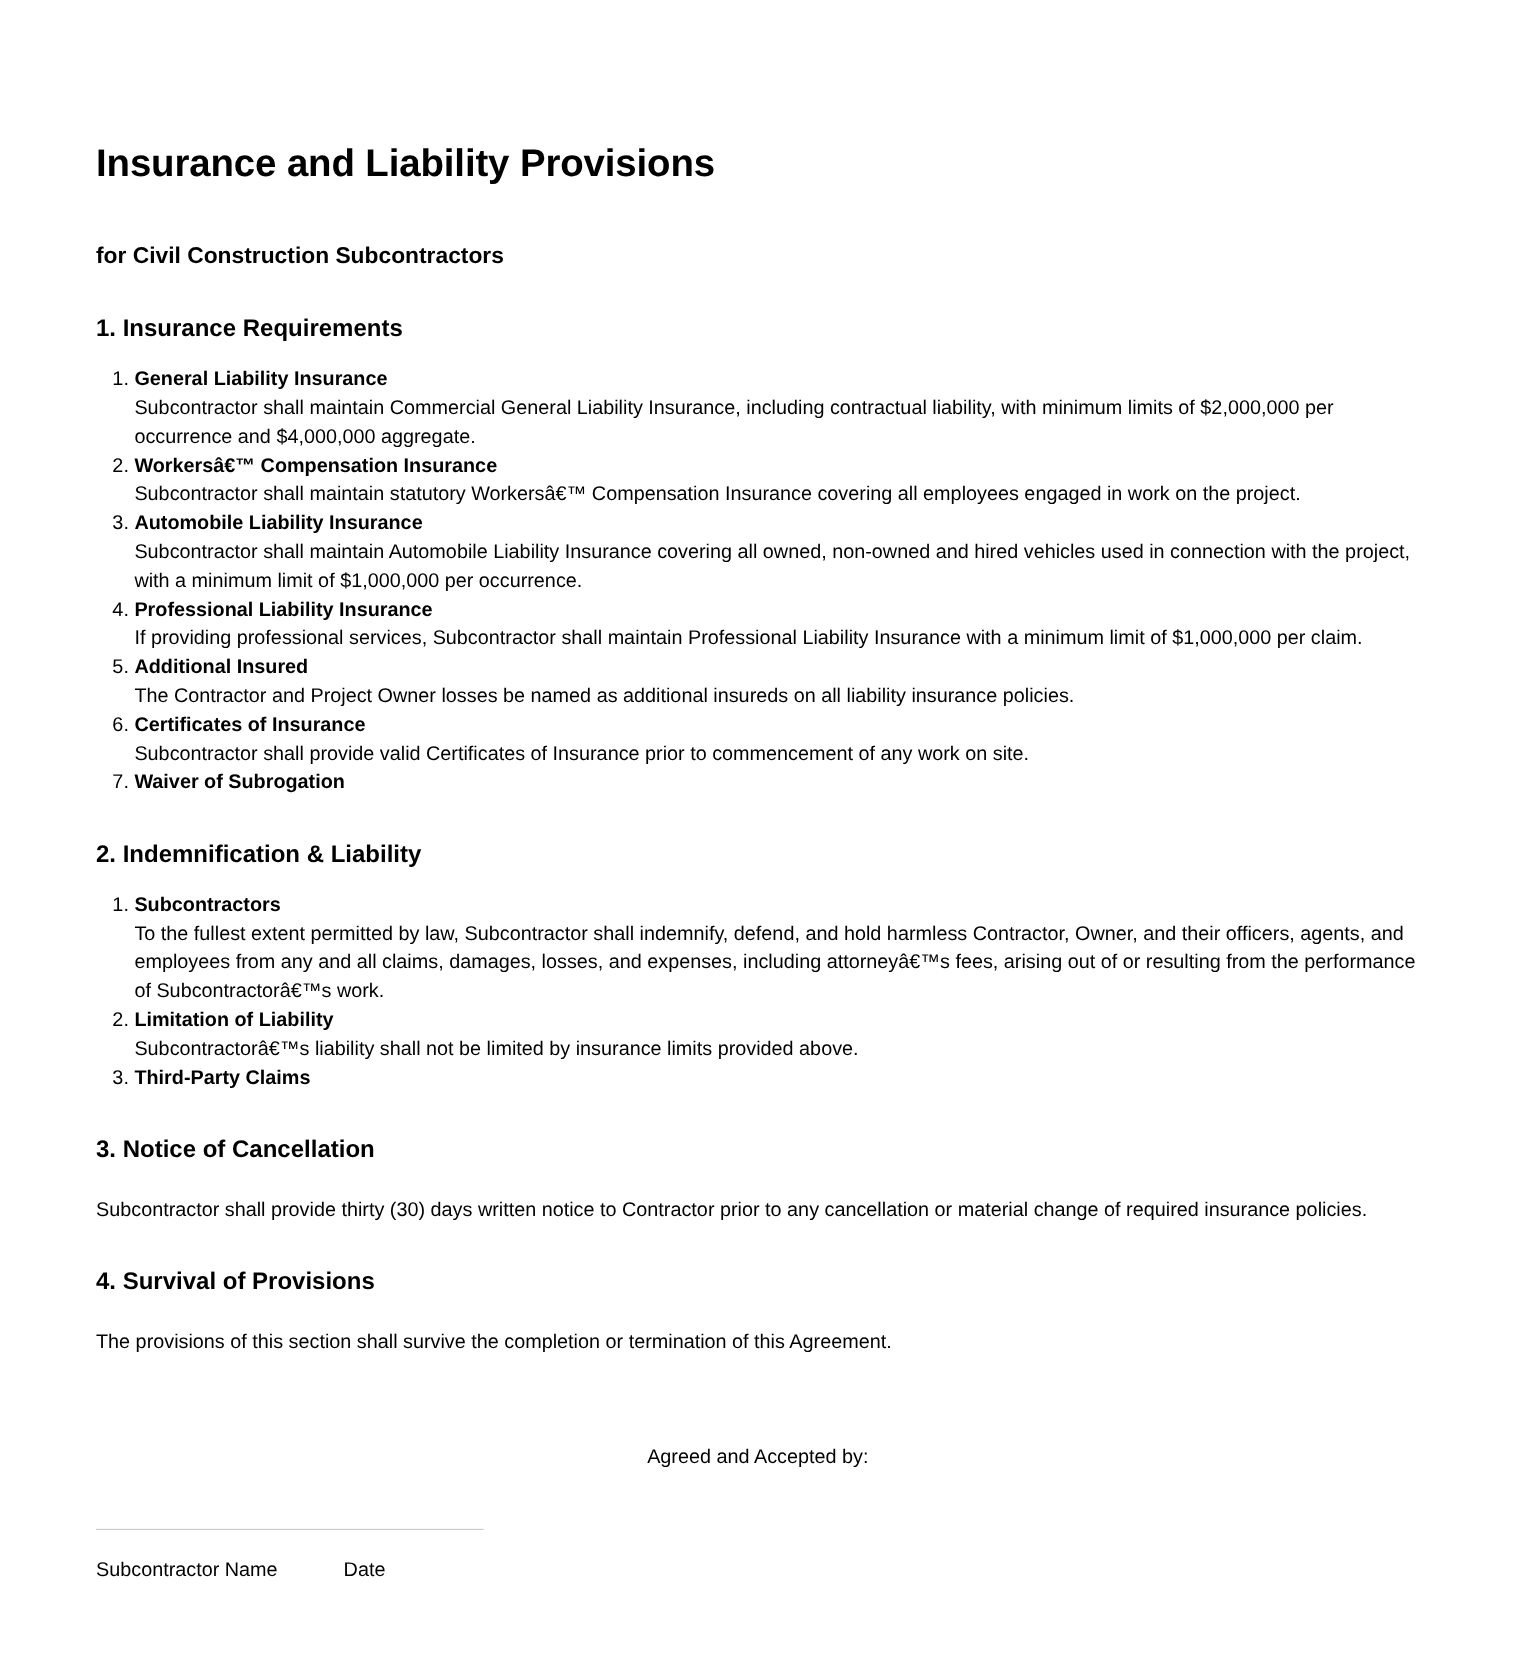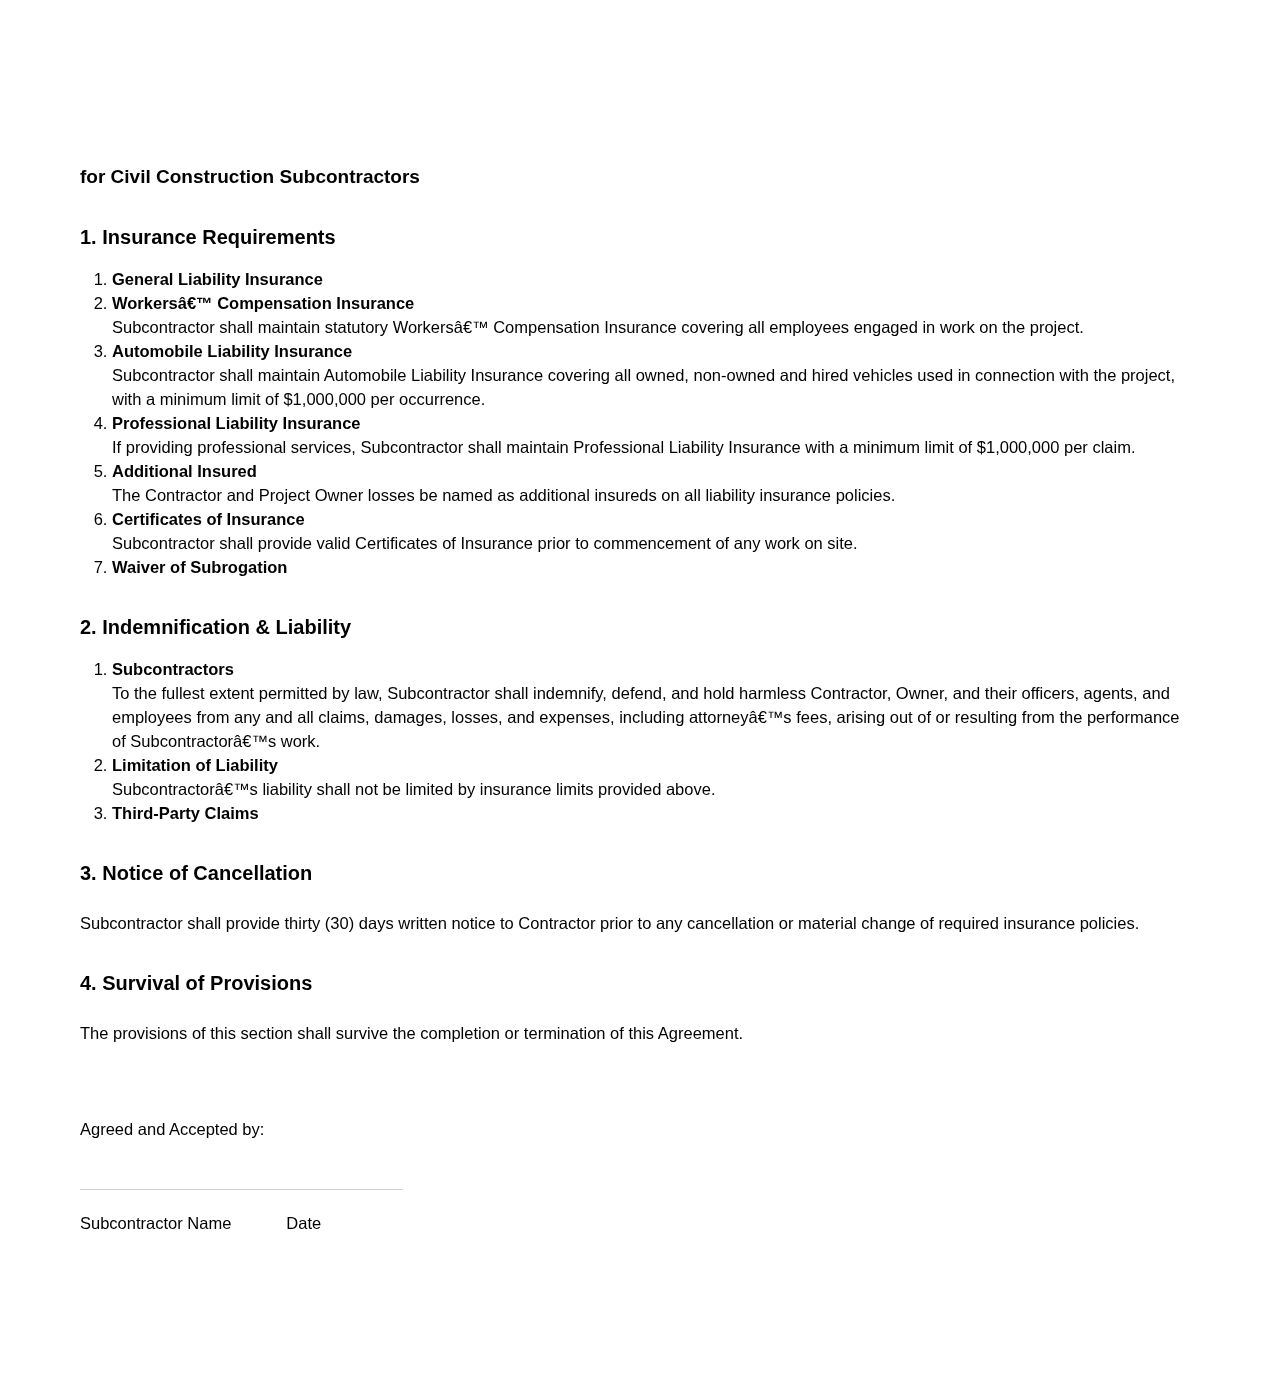--- a/index.html
+++ b/index.html
@@ -63,48 +63,51 @@
     margin: 26px 0 0 0;
     max-width: 1105px;
   }
   .signature-block {
     margin-top: 72px;
   }
   .sig-intro {
     font-size: 16.5px;
     line-height: 24px;
     margin: 0;
+    text-align: center;
   }
   .sig-rule {
     border: 0;
     border-top: 1px solid #cccccc;
     width: 323px;
     margin: 48px 0 0 0;
     height: 0;
   }
   .sig-labels {
     font-size: 16.5px;
     line-height: 24px;
     margin: 21px 0 0 0;
     white-space: pre;
   }
 </style>
 </head>
 <body>
 
 <div class="page">
 
+  <h1 class="doc-title">Insurance and Liability Provisions</h1>
 
   <h2 class="doc-subtitle">for Civil Construction Subcontractors</h2>
 
   <h2 class="section-heading">1. Insurance Requirements</h2>
 
   <ol class="provision-list">
     <li>
       <span class="term">General Liability Insurance</span><br>
+      <span class="desc">Subcontractor shall maintain Commercial General Liability Insurance, including contractual liability, with minimum limits of $2,000,000 per occurrence and $4,000,000 aggregate.</span>
     </li>
     <li>
       <span class="term">Workersâ€™ Compensation Insurance</span><br>
       <span class="desc">Subcontractor shall maintain statutory Workersâ€™ Compensation Insurance covering all employees engaged in work on the project.</span>
     </li>
     <li>
       <span class="term">Automobile Liability Insurance</span><br>
       <span class="desc">Subcontractor shall maintain Automobile Liability Insurance covering all owned, non-owned and hired vehicles used in connection with the project, with a minimum limit of $1,000,000 per occurrence.</span>
     </li>
     <li>

